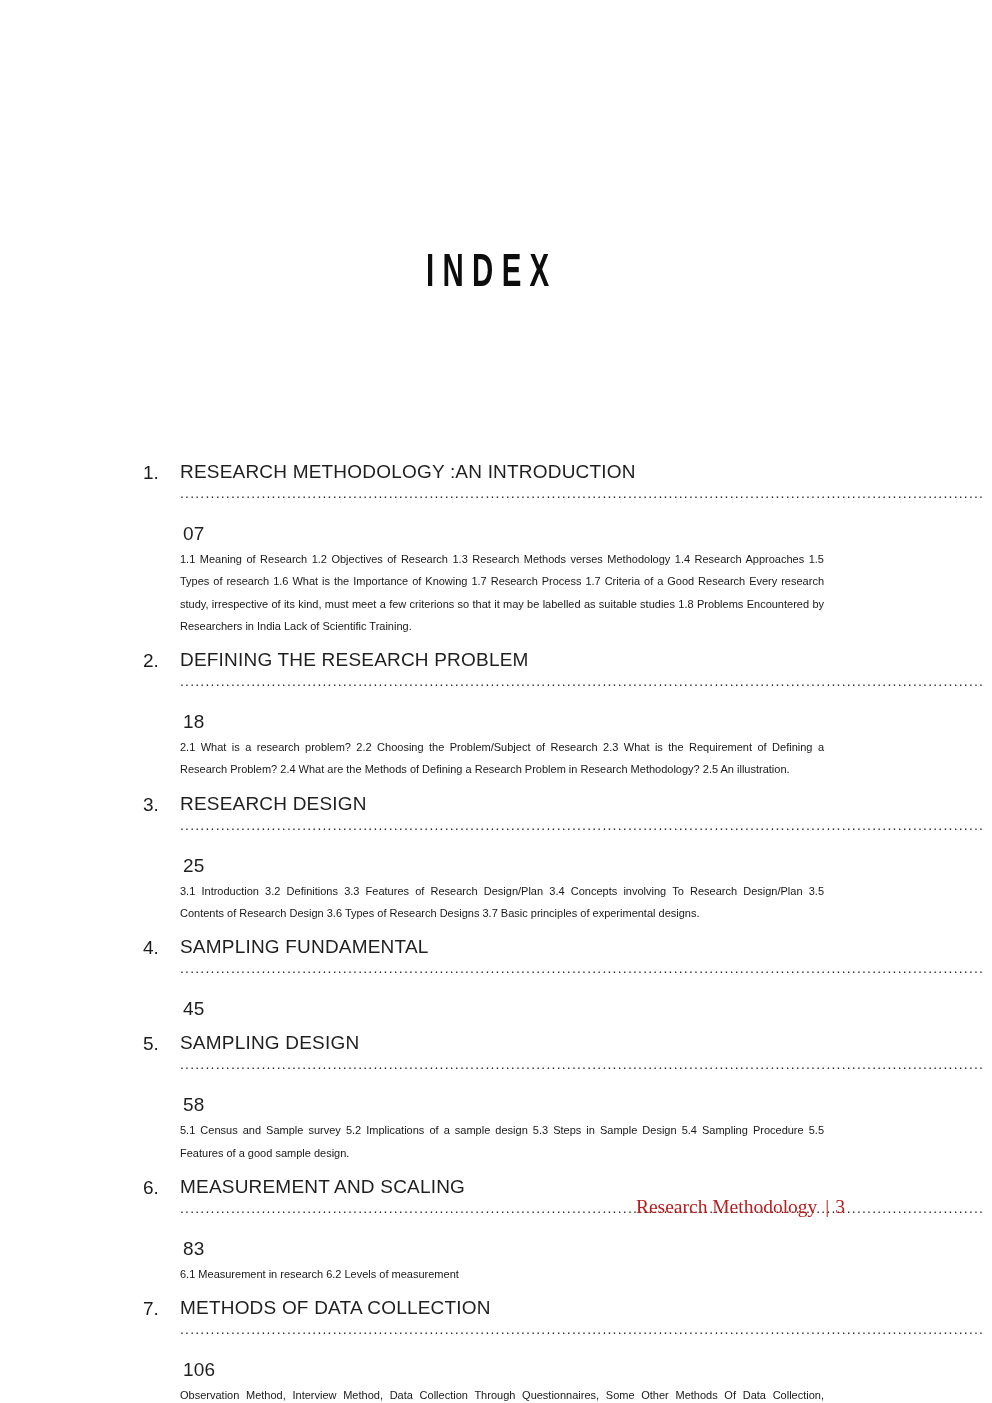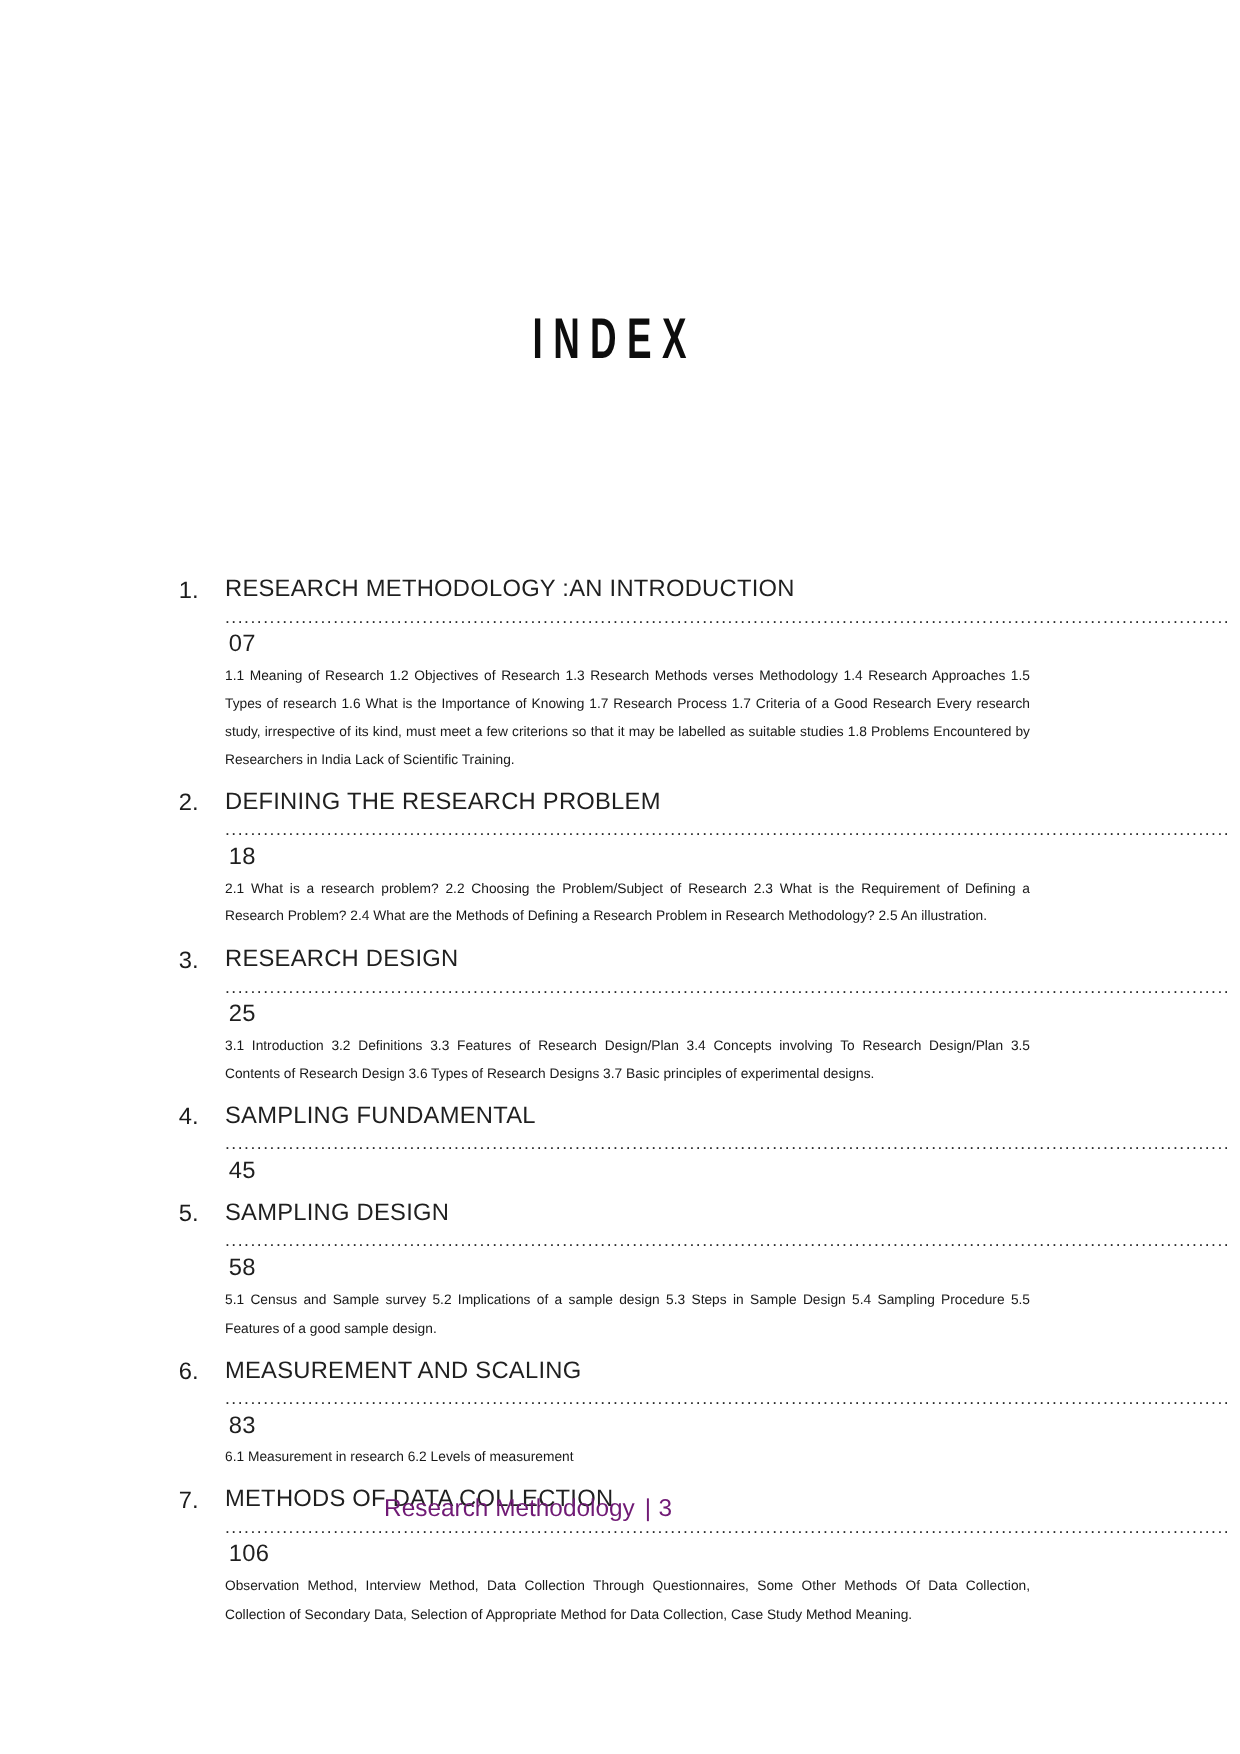--- a/index.html
+++ b/index.html
@@ -78,38 +78,39 @@
     position: relative;
     top: -1px;
   }
   .leader::after {
     content: "...................................................................................................................................................................................................................";
   }
   .entry-page {
     white-space: nowrap;
     padding-left: 3px;
     font-size: 19px;
+    margin-top: 18px;
   }
   .entry-desc {
     margin-top: 3px;
     padding-right: 23px;
     font-size: 11px;
     line-height: 22.3px;
     text-align: justify;
     color: #181818;
   }
   .footer {
     position: absolute;
     top: 1196px;
     left: 0;
     width: 845px;
-    text-align: center;
-    font-family: Liberation Sans, sans-serif;
+    text-align: right;
+    font-family: Liberation Serif, serif;
     font-size: 19.5px;
-    color: #701a75;
+    color: #b91c1c;
   }
   .footer .sep {
     padding: 0 6px 0 8px;
   }
 </style>
 </head>
 <body>
 
 <div class="page">
 

